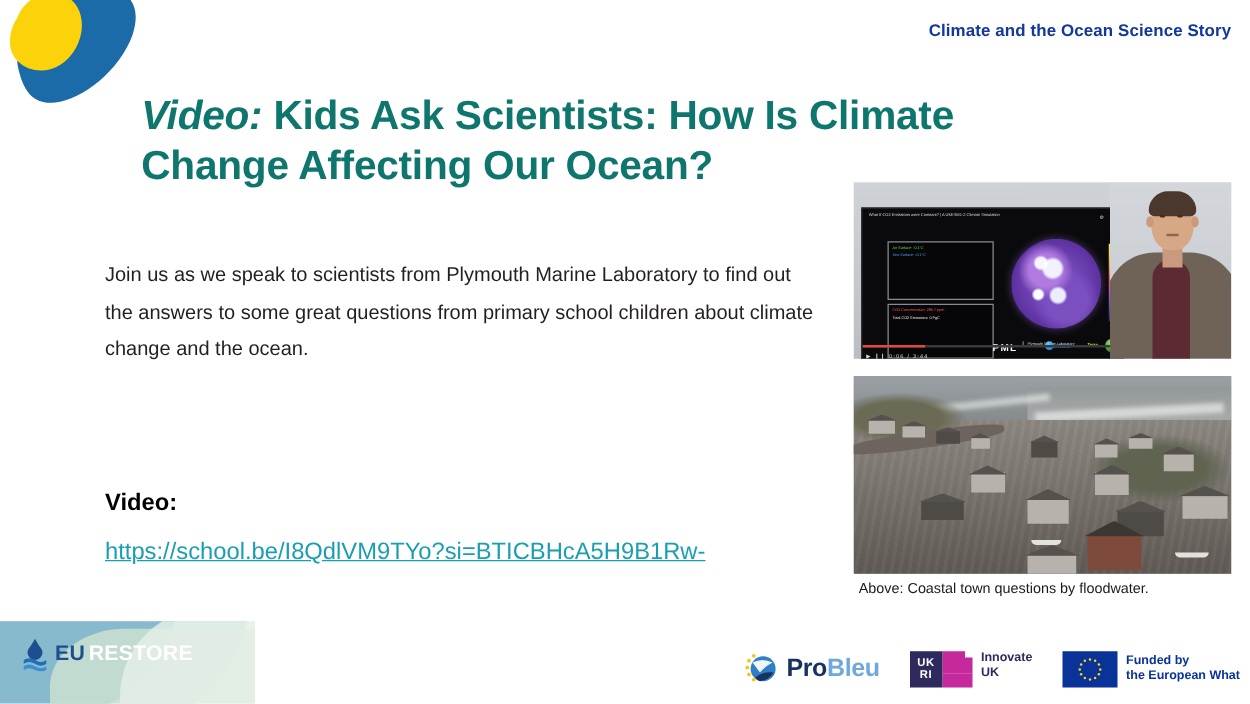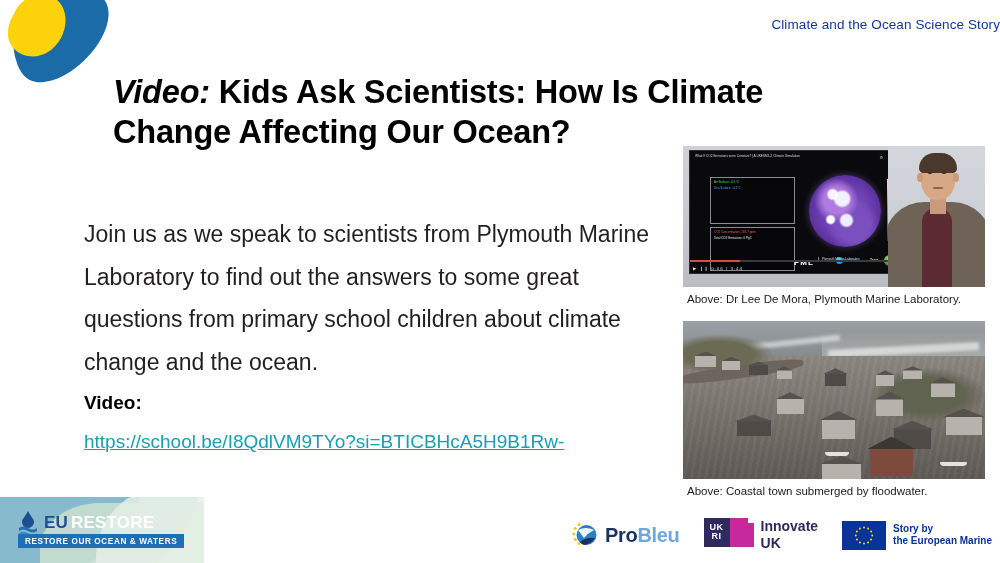--- a/index.html
+++ b/index.html
@@ -23,52 +23,52 @@
     position: absolute;
     left: 0px;
     top: -6px;
     width: 110px;
     height: 108px;
   }
 
   
   .header-strap {
     position: absolute;
-    right: 0;
+    right: 15px;
     top: 17px;
     font-size: 13.5px;
-    font-weight: normal;
+    font-weight: bold;
     color: #12389b;
     letter-spacing: 0.1px;
     white-space: nowrap;
   }
 
   
   .slide-title {
     position: absolute;
     left: 113px;
     top: 50px;
     width: 760px;
     font-size: 32.5px;
     font-weight: bold;
-    color: #000000;
+    color: #0f766e;
     line-height: 1.25;
     letter-spacing: -0.2px;
   }
   .slide-title .kicker {
     font-style: italic;
   }
 
   
   .body-copy {
     position: absolute;
     left: 84px;
     top: 190px;
     width: 570px;
-    font-size: 23px;
+    font-size: 16px;
     color: #231f20;
     line-height: 1.85;
   }
 
   .video-label {
     position: absolute;
     left: 84px;
     top: 392px;
     font-size: 19px;
     font-weight: bold;
@@ -108,21 +108,21 @@
     background: #c9cdd2;
     overflow: hidden;
   }
   .vs-wall {
     position: absolute;
     inset: 0;
     background: linear-gradient(180deg,#cfd3d8 0%, #c4c8cd 60%, #b9bdc2 100%);
   }
   .vs-screen {
     position: absolute;
-    left: 6px; top: 4px;
+    left: 6px; top: 20px;
     width: 210px; height: 124px;
     background: #0a0a0c;
     border: 1px solid #2b2b30;
     box-sizing: border-box;
     overflow: hidden;
   }
   .vs-screen-title {
     position: absolute; left: 5px; top: 3px;
     font-size: 3.2px; color: #dcdcdc;
     font-family: "Liberation Sans", sans-serif;
@@ -398,21 +398,21 @@
   .ukri-box {
     position:absolute; left:0; top:0; width:26px; height:29px;
     background:#2e2a5d; color:#ffffff;
     font-size:9px; font-weight:bold; line-height:9.5px;
     display:flex; flex-direction:column; justify-content:center; align-items:center;
     letter-spacing:.5px;
   }
   .ukri-pink1 { position:absolute; left:26px; top:0; width:18px; height:18px; background:#c5299b; }
   .ukri-pink2 { position:absolute; left:26px; top:18px; width:24px; height:11px; background:#c5299b; }
   .ukri-pink3 { position:absolute; left:44px; top:5px; width:6px; height:13px; background:#c5299b; }
-  .ukri-text { font-size:14px; color:#2e2a5d; font-weight:bold; line-height:1.25; }
+  .ukri-text { font-size:10px; color:#2e2a5d; font-weight:bold; line-height:1.25; }
   
   .eufund { display:flex; align-items:center; gap:7px; }
   .euflag {
     position:relative; width:44px; height:29px; background:#093399;
   }
   .eufund-text { font-size:10px; color:#093399; font-weight:bold; line-height:1.25; }
 </style>
 </head>
 <body>
 
@@ -475,21 +475,20 @@
         <div class="vs-p-neck"></div>
         <div class="vs-p-head"></div>
         <div class="vs-p-ear-l"></div>
         <div class="vs-p-ear-r"></div>
         <div class="vs-p-hair"></div>
         <div class="vs-p-eye-l"></div>
         <div class="vs-p-eye-r"></div>
         <div class="vs-p-mouth"></div>
       </div>
     </div>
-    <p class="media-caption">Above: Dr Lee De Mora, Plymouth Marine Laboratory.</p>
 
     <div class="flood-photo" style="margin-top:14px;">
       <div class="fp-sky"></div>
       <div class="fp-ocean"></div>
       <div class="fp-surf"></div>
       <div class="fp-surf2"></div>
       <div class="fp-water"></div>
       <div class="fp-greenA"></div>
       <div class="fp-greenB"></div>
       <div class="fp-spit"></div>
@@ -538,38 +537,37 @@
         </div>
       <div class="house" style="left:87%; top:60%; width:12%; height:12%;">
           <div class="roof"></div>
         </div>
       <div class="house" style="left:46%; top:90%; width:13%; height:12%;">
           <div class="roof"></div>
         </div>
       <div class="boat" style="left:47%; top:83%; width:8%;"></div>
       <div class="boat" style="left:85%; top:89%; width:9%;"></div>
     </div>
-    <p class="media-caption">Above: Coastal town submerged by floodwater.</p>
+    <p class="media-caption">Above: Coastal town questions by floodwater.</p>
   </div>
 
   <div class="eu-missions">
     <div class="eum-blob2"></div>
     <div class="eum-blob1"></div>
     <div class="eum-blob3"></div>
     <div class="eum-blob4"></div>
     <div class="eum-icon">
       <svg viewBox="0 0 22 28" width="22" height="28" aria-hidden="true">
         <path d="M11 1 C14 7, 17 9, 17 12 A6 6 0 0 1 5 12 C5 9, 8 7, 11 1 Z" fill="#1d4e8f"></path>
         <path d="M2 18 Q6 15 11 18 Q16 21 20 18 L20 21 Q16 24 11 21 Q6 18 2 21 Z" fill="#1f6fb5"></path>
         <path d="M2 23 Q6 20 11 23 Q16 26 20 23 L20 26 Q16 28 11 26 Q6 23 2 26 Z" fill="#3d8ccd"></path>
       </svg>
     </div>
     <div class="eum-eu">EU</div>
     <div class="eum-missions"> RESTORE</div>
-    <div class="eum-bar">RESTORE OUR OCEAN &amp; WATERS</div>
   </div>
 
   <div class="footer-logos">
 
     <div class="probleu">
       <div class="probleu-mark">
         <svg viewBox="0 0 28 28" width="28" height="28" aria-hidden="true">
           <circle cx="14.5" cy="14" r="10" fill="#2e7fc4"></circle>
           <path d="M6 9 Q14 5 22 9 Q16 12 12 17 Q9 13 6 9 Z" fill="#ffffff" opacity=".92"></path>
           <path d="M8 21 Q14 16 23 17 Q19 23 12 24 Q9 23 8 21 Z" fill="#18335f"></path>
@@ -612,20 +610,20 @@
             <circle cx="22" cy="22.5" r="1"></circle>
             <circle cx="17.9" cy="21.4" r="1"></circle>
             <circle cx="14.9" cy="18.4" r="1"></circle>
             <circle cx="13.8" cy="14.5" r="1"></circle>
             <circle cx="14.9" cy="10.6" r="1"></circle>
             <circle cx="17.9" cy="7.6" r="1"></circle>
           </g>
         </svg>
       </div>
       <div class="eufund-text">
-        <span>Story by</span><br>
-        <span>the European Marine</span>
+        <span>Funded by</span><br>
+        <span>the European What</span>
       </div>
     </div>
 
   </div>
 
 </div>
 
 </body></html>

